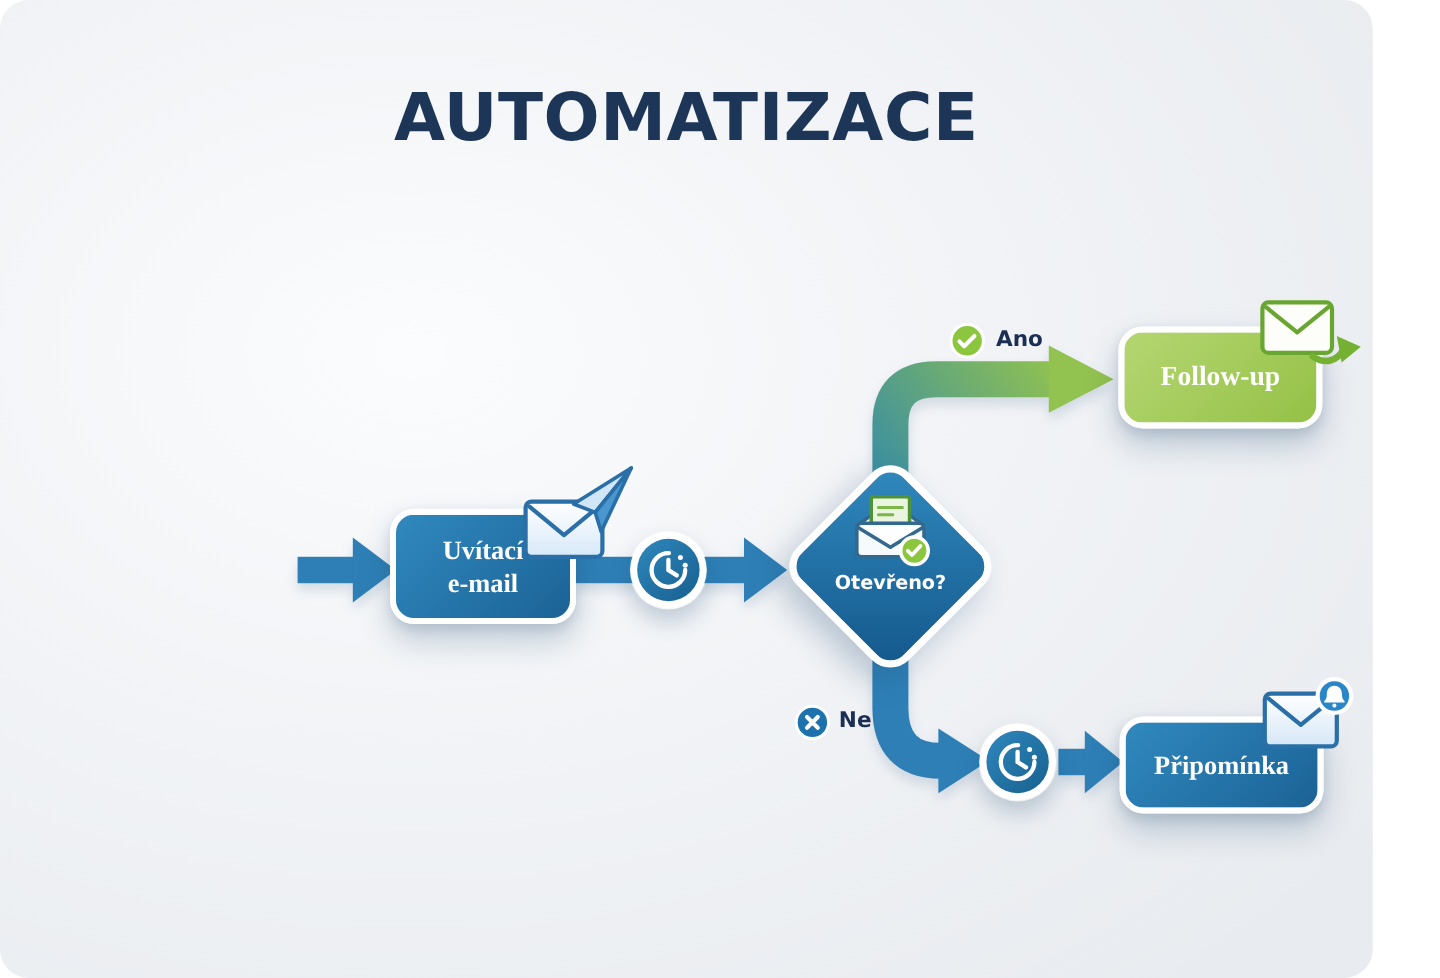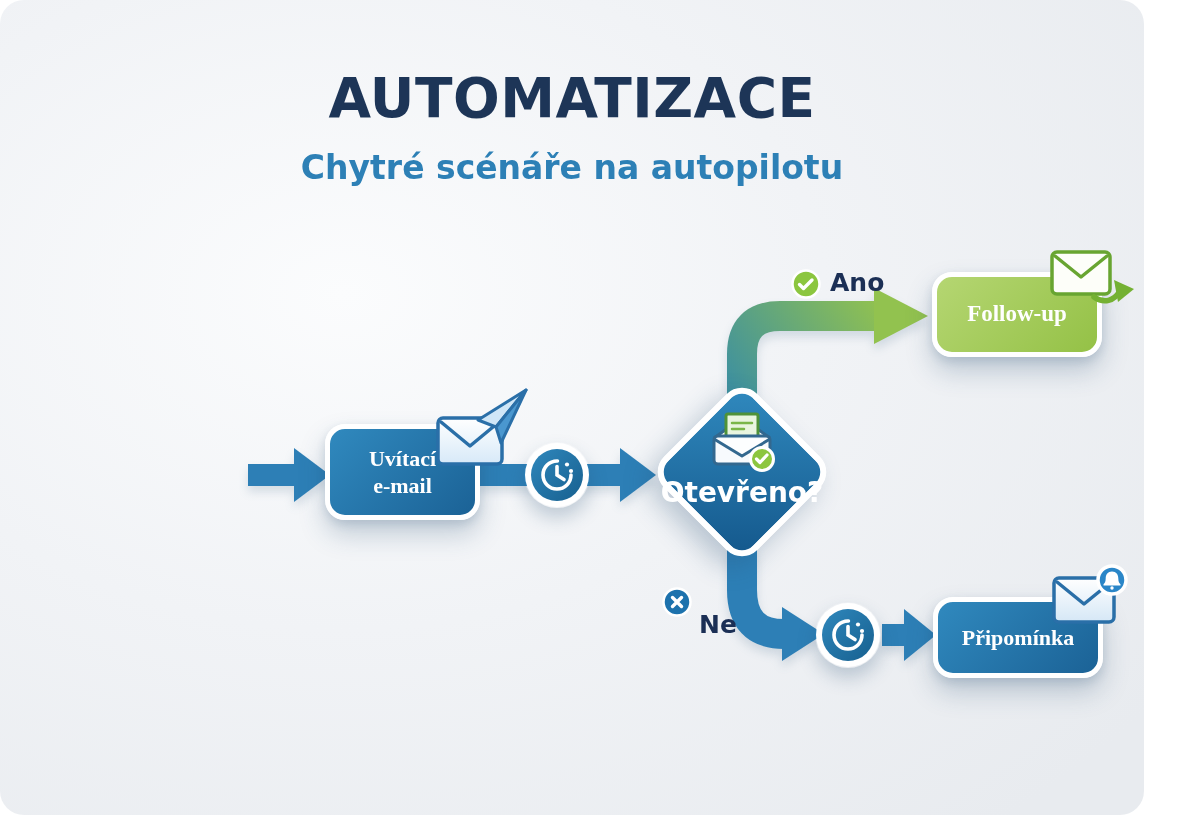--- a/index.html
+++ b/index.html
@@ -55,21 +55,21 @@
     transform:rotate(45deg);
     border:6px solid #ffffff; border-radius:22px;
     background: linear-gradient(135deg, #3089be 0%, #14588c 100%);
     box-shadow: 0 14px 26px rgba(40,78,116,.28);
   }
   .diamond-content {
     position:absolute; z-index:3;
     left:662px; top:408px; width:160px; height:128px;
     display:flex; flex-direction:column; align-items:center; justify-content:flex-start;
   }
-  .diamond-label { margin-top:4px; color:#fff; font-weight:bold; font-size:28px; }
+  .diamond-label { margin-top:4px; color:#fff; font-weight:bold; font-size:16px; }
 
   
   .clock {
     position:absolute; z-index:3; width:66px; height:66px;
     border-radius:50%;
     box-shadow: 0 10px 18px rgba(40,78,116,.25);
   }
   #clock-1 { left:524px; top:442px; }
   #clock-2 { left:815px; top:602px; }
 
@@ -78,32 +78,31 @@
   #icon-uvitaci    { left:432px;  top:386px; }
   #icon-followup   { left:1048px; top:246px; }
   #icon-pripominka { left:1050px; top:562px; }
 
   
   .branch-badge { position:absolute; z-index:3; width:30px; height:30px; }
   #badge-ano { left:791px; top:269px; }
   #badge-ne  { left:662px; top:587px; }
   .branch-label {
     position:absolute; z-index:3;
-    font-size:25px; font-weight:bold; color:#1b2f55; line-height:30px;
+    font-size:18px; font-weight:bold; color:#1b2f55; line-height:30px;
   }
   #label-ano { left:830px; top:268px; }
-  #label-ne  { left:699px; top:610px;text-align:center; }
+  #label-ne  { left:699px; top:586px;text-align:center; }
 </style>
 </head>
 <body>
 
 <div class="canvas">
 
   <div class="title">AUTOMATIZACE</div>
-  <div class="subtitle">Chytré scénáře na autopilotu</div>
 
   <svg id="flow-arrows" width="1200" height="815" viewBox="0 0 1200 815">
     <defs>
       <linearGradient id="gradYes" gradientUnits="userSpaceOnUse" x1="742" y1="400" x2="880" y2="300">
         <stop offset="0" stop-color="#3f919e"></stop>
         <stop offset="1" stop-color="#92c24f"></stop>
       </linearGradient>
     </defs>
     <g stroke-linejoin="round">
 

